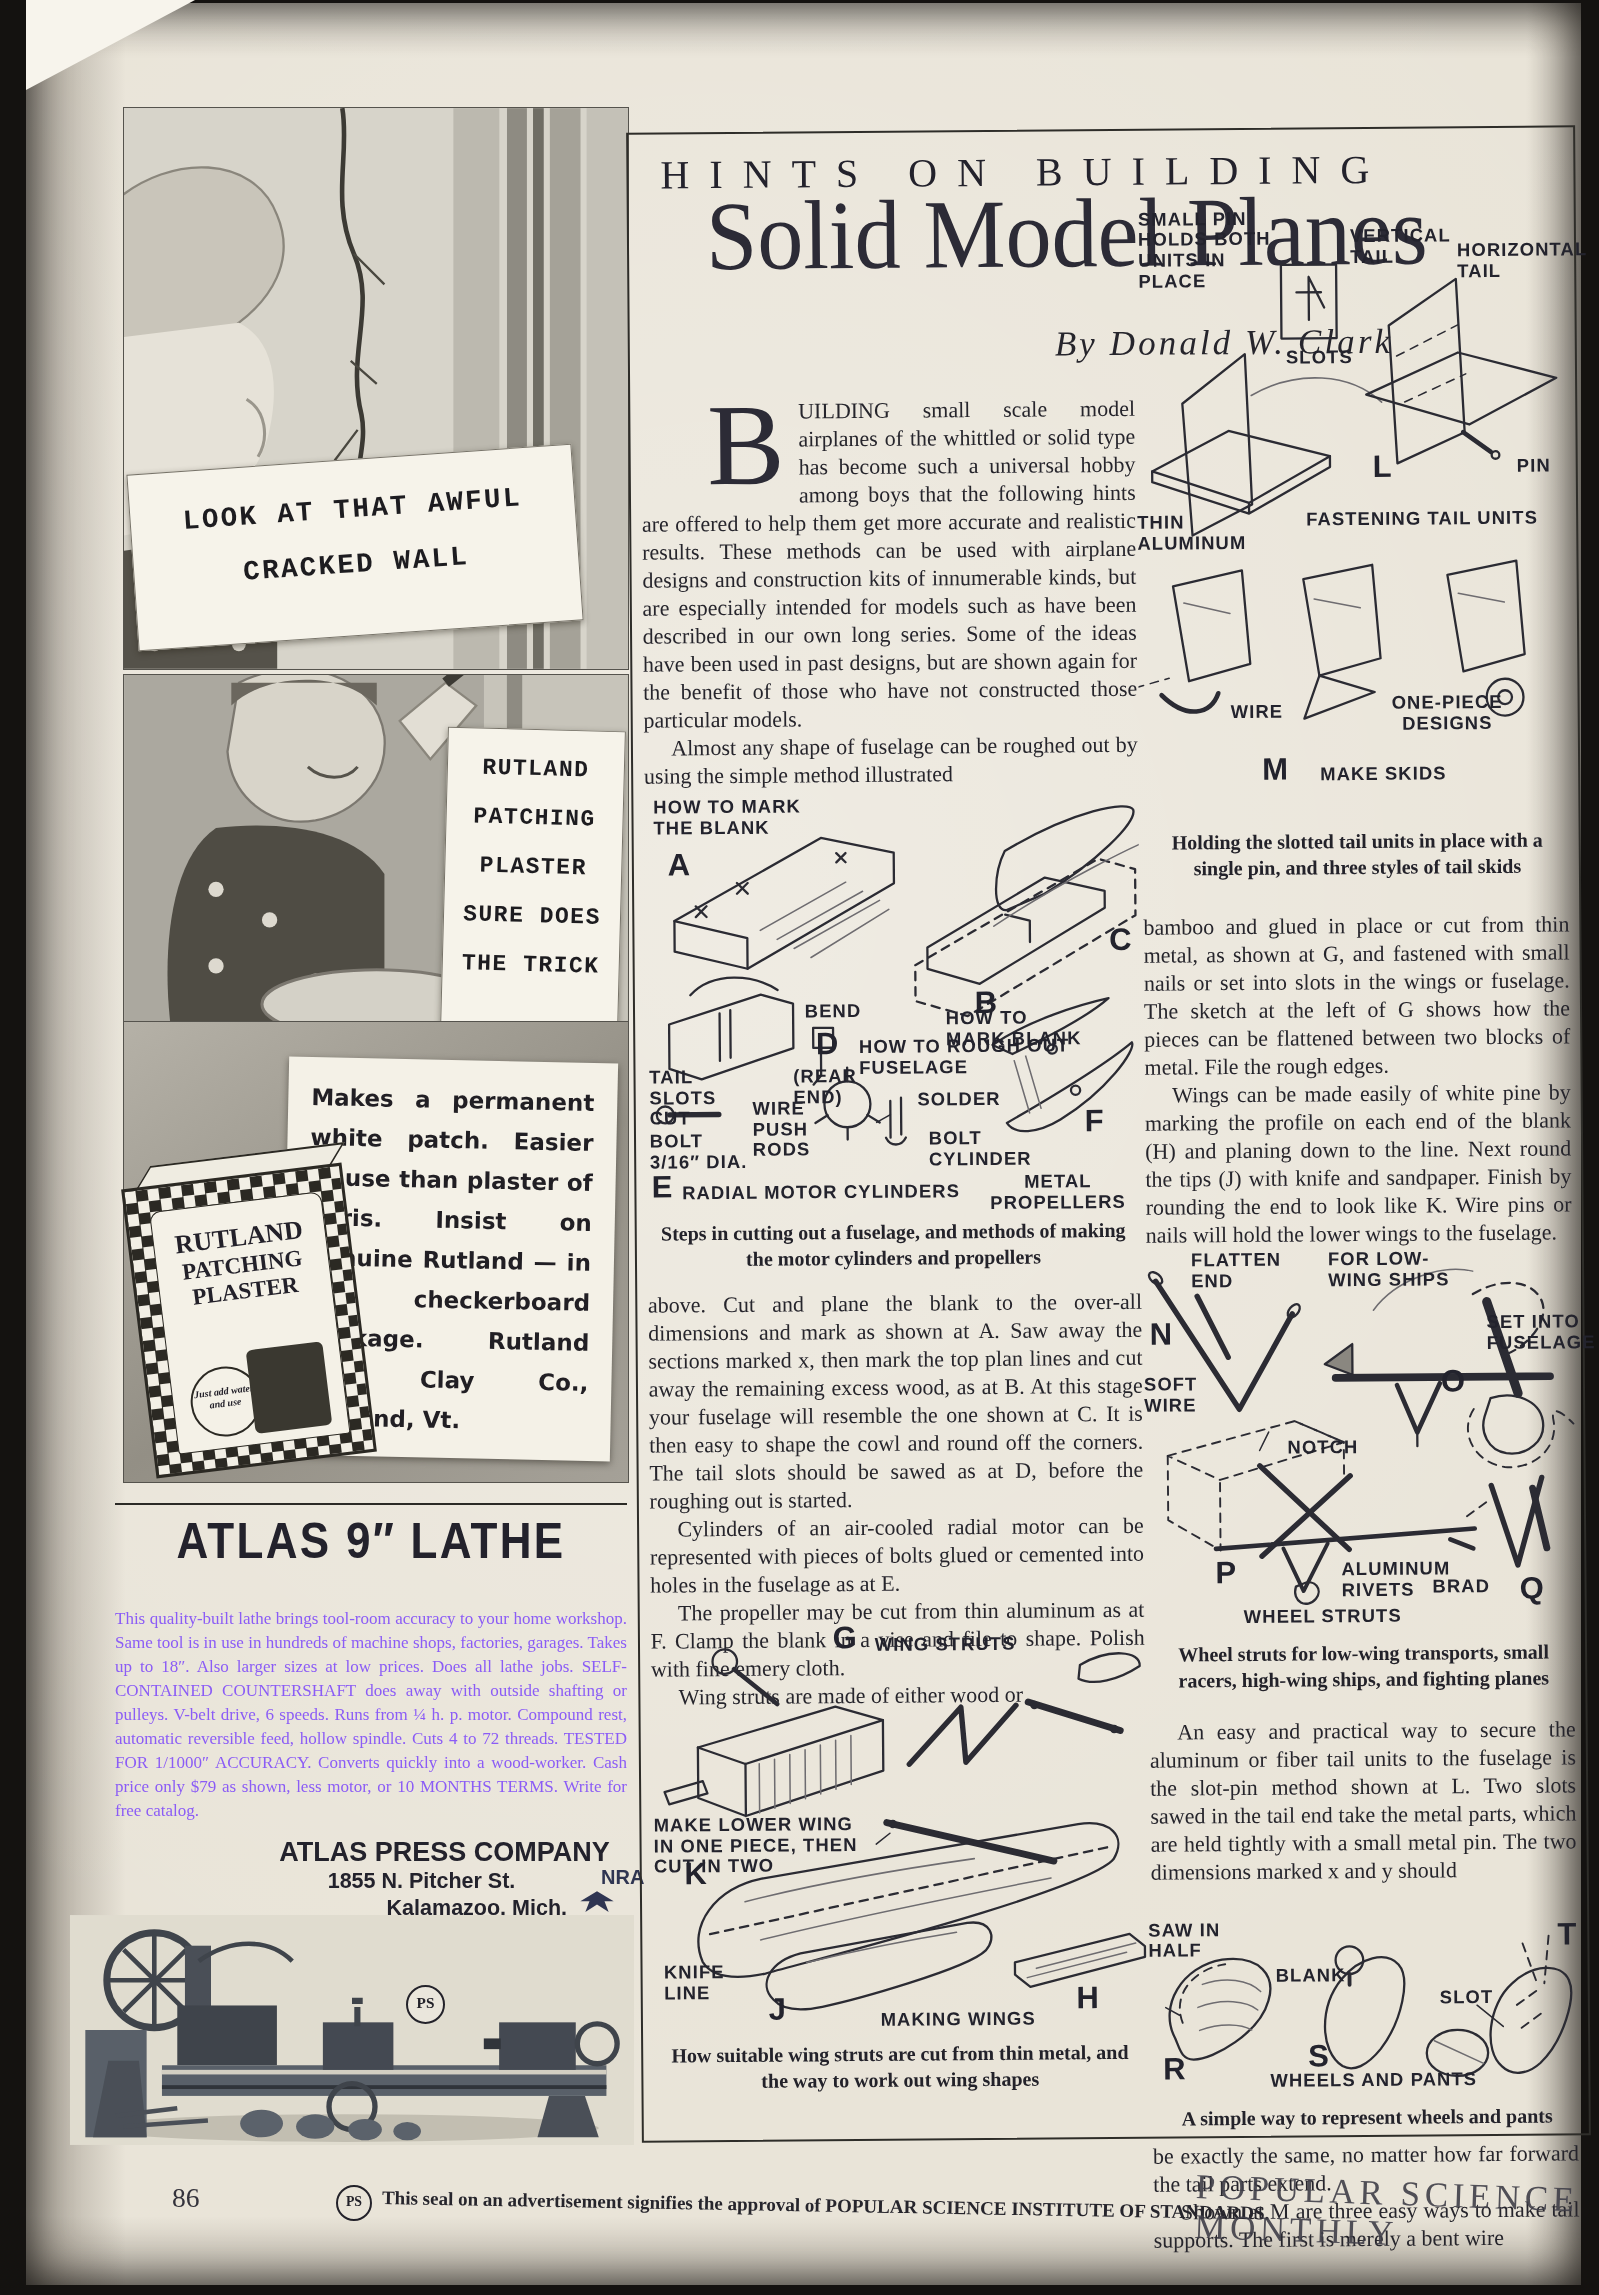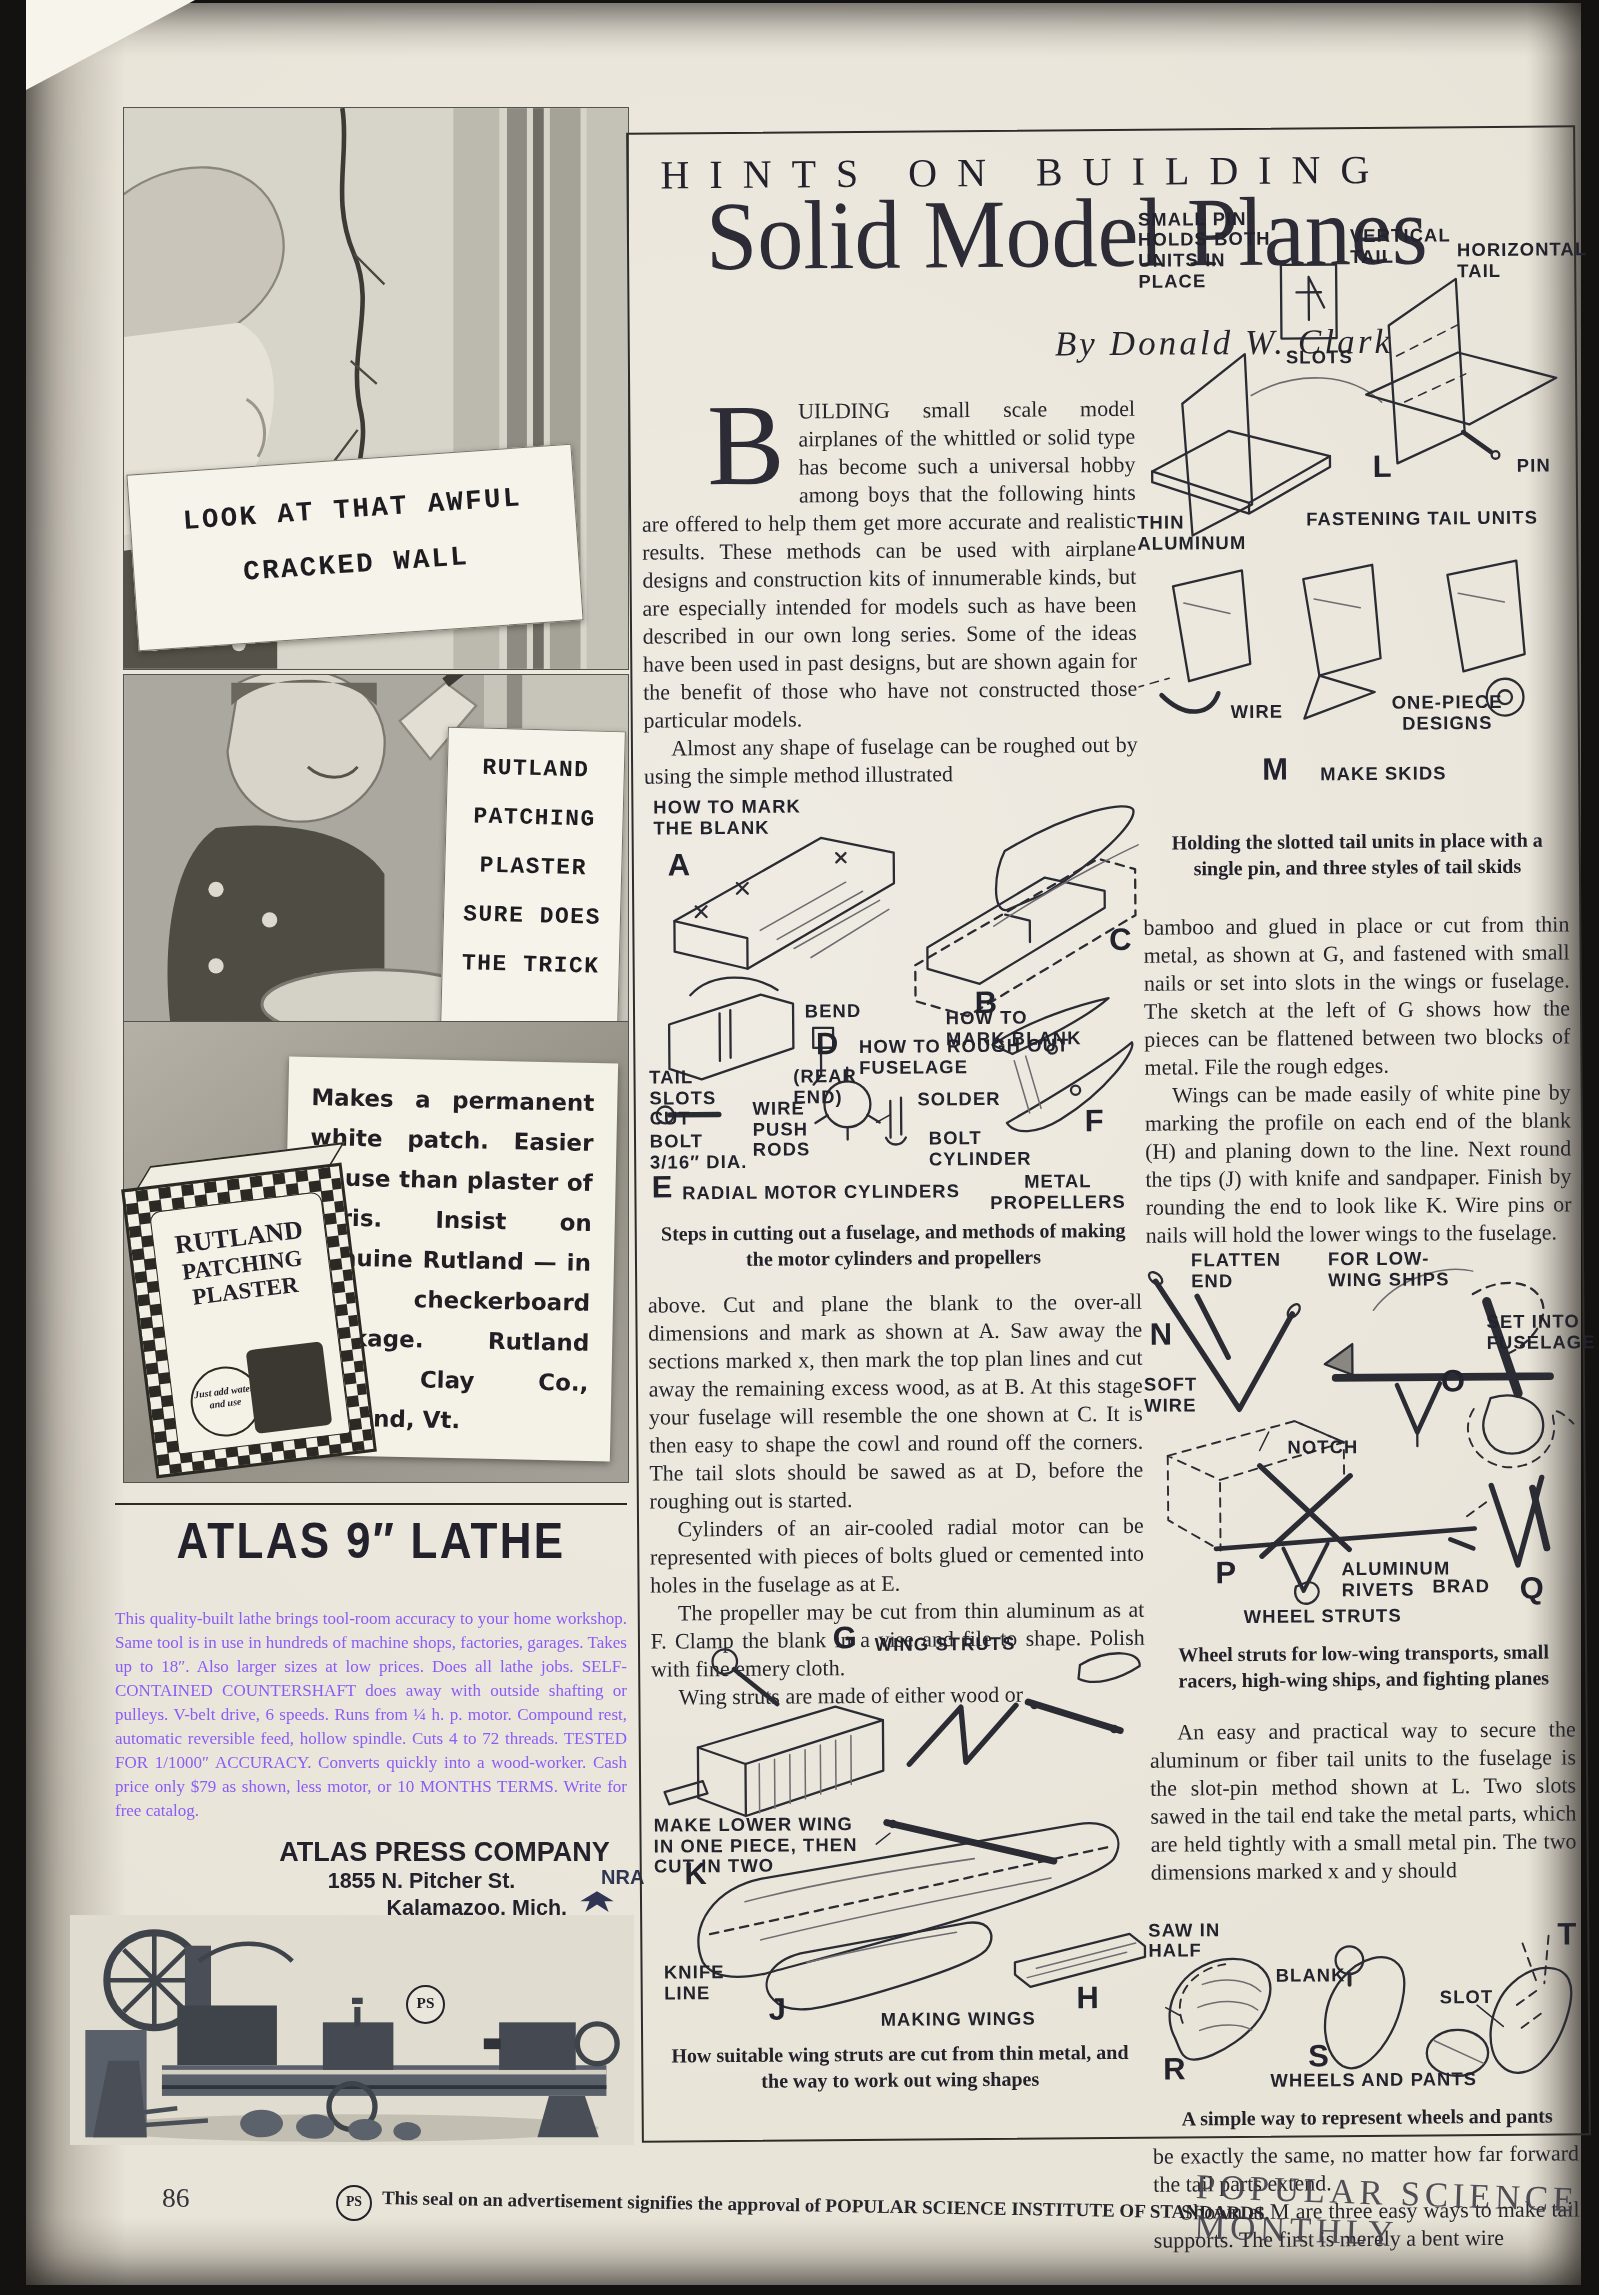--- a/index.html
+++ b/index.html
@@ -427,18 +427,18 @@
       <span class="dl" style="left:121px;top:156px;">WHEELS AND PANTS</span>
     </div>
     <div class="cap abs" style="left:512px;top:1975px;width:423px;">A simple way to represent wheels and pants</div>
 
     <div class="col abs" style="left:509px;top:2012px;width:426px;">
       <p><span>be exactly the same, no matter how far forward the tail parts extend.</span></p>
       <p class="ind"><span>Shown at M are three easy ways to make tail supports. The first is merely a bent wire</span></p>
     </div>
   </div>
 
-  <div class="abs" style="left:162px;top:2182px;font-size:27.6px;color:#34333c;">86</div>
+  <div class="abs" style="left:172px;top:2182px;font-size:27.6px;color:#34333c;">86</div>
   <div class="seal abs" style="left:336px;top:2185px;width:32px;height:32px;font-size:13.8px;line-height:29px;">PS</div>
   <div class="abs" style="left:382px;top:2187px;width:965px;font-weight:bold;font-size:19px;color:#26252c;transform:rotate(1deg);transform-origin:left;">This seal on an advertisement signifies the approval of POPULAR SCIENCE INSTITUTE OF STANDARDS.</div>
   <div class="psm abs" style="left:1195px;top:2174px;transform:rotate(2deg);">POPULAR SCIENCE MONTHLY</div>
 </div>
 
 
 </body></html>

